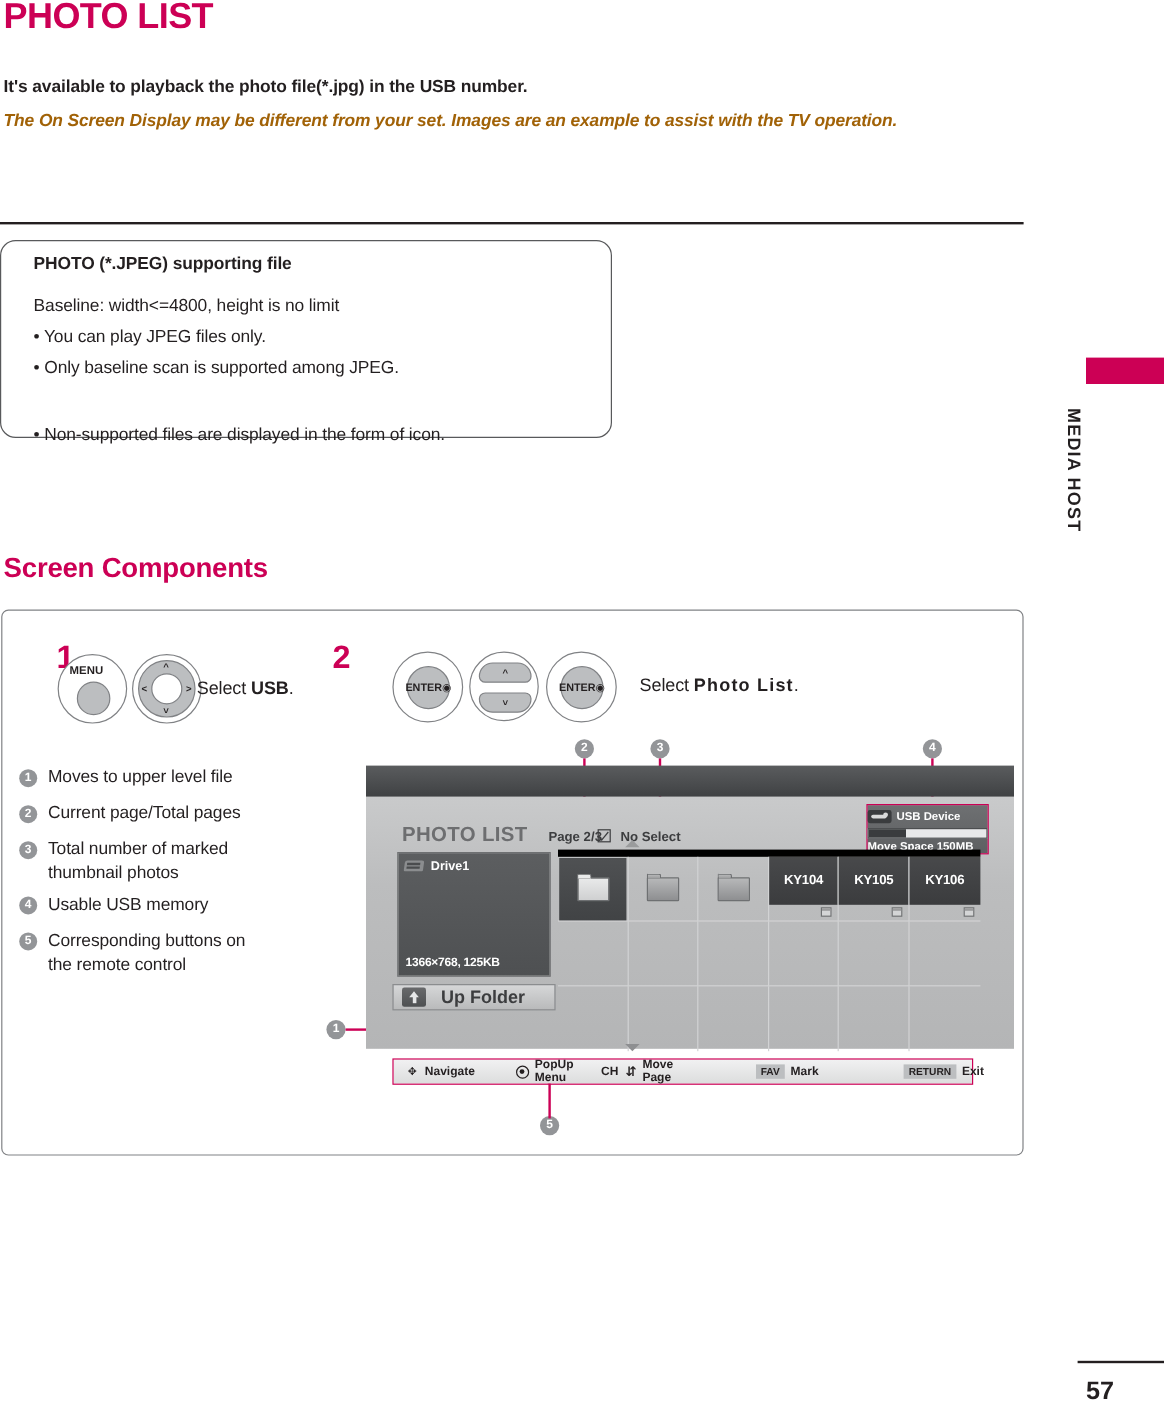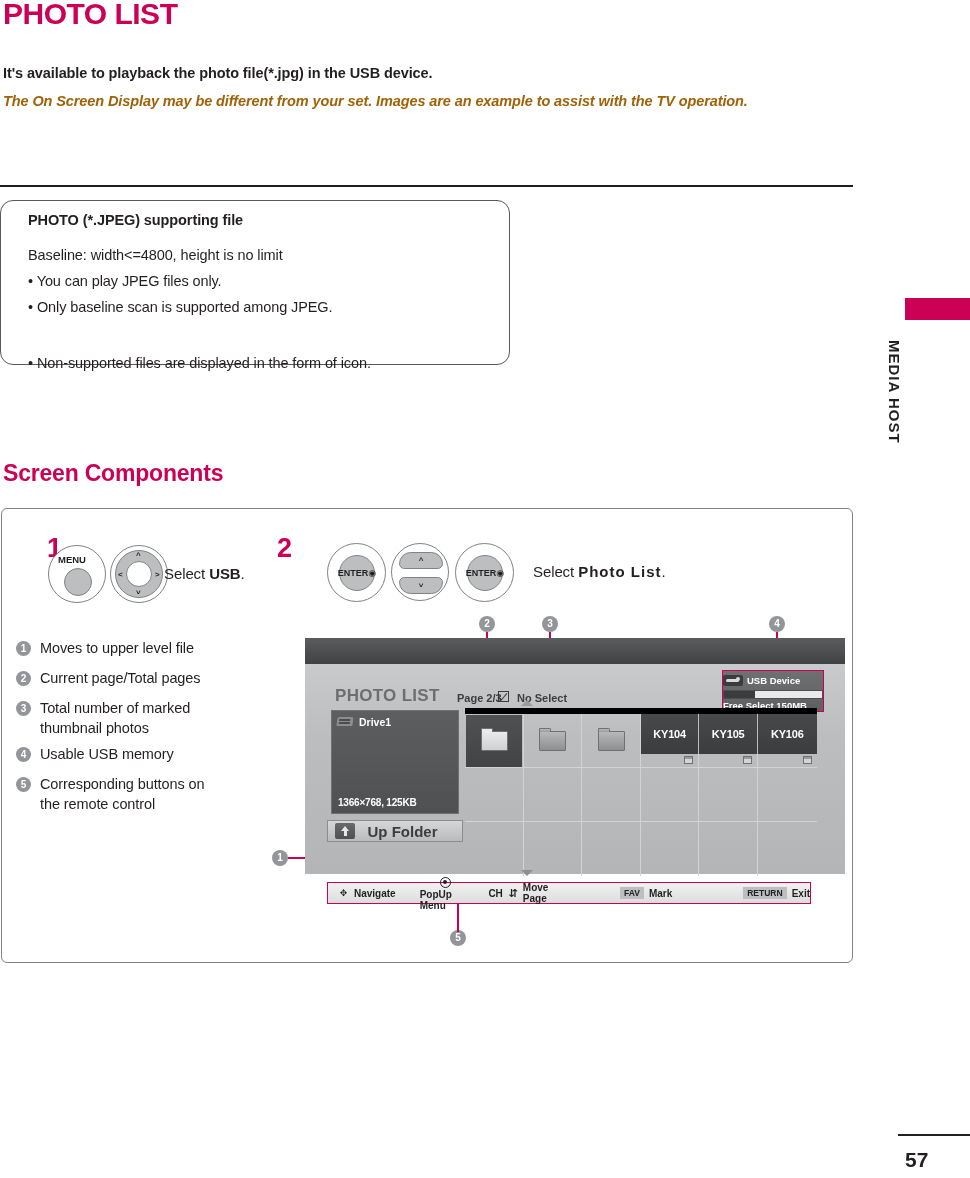--- a/index.html
+++ b/index.html
@@ -326,21 +326,21 @@
   }
   .foot-rule{position:absolute;left:898px;top:1134px;width:72px;height:2px;background:#231f20;}
   .foot-num{position:absolute;left:905px;top:1148px;font-size:21px;font-weight:bold;color:#231f20;}
 </style>
 </head>
 <body>
 
 <div class="page">
 
   <div class="doc-title">PHOTO LIST</div>
-  <div class="intro1">It's available to playback the photo file(*.jpg) in the USB device.</div>
+  <div class="intro1">It's available to playback the photo file(*.jpg) in the USB number.</div>
   <div class="intro2">The On Screen Display may be different from your set. Images are an example to assist with the TV operation.</div>
 
   <div class="top-rule"></div>
 
   <div class="infobox">
     <div class="ib-title">PHOTO (*.JPEG) supporting file</div>
     <div class="ib-line ib-l1">Baseline: width&lt;=4800, height is no limit</div>
     <div class="ib-line ib-l2">• You can play JPEG files only.</div>
     <div class="ib-line ib-l3">• Only baseline scan is supported among JPEG.</div>
     <div class="ib-line ib-l4">• Non-supported files are displayed in the form of icon.</div>
@@ -440,21 +440,21 @@
     <div class="tv-marked">No Select</div>
 
     <div class="usb">
       <div class="usb-row">
         <div class="usb-icon"></div>
         <div class="usb-lbl">USB Device</div>
       </div>
       <div class="usb-bar">
         <div class="usb-bar-fill" id="usb-fill" style="width: 32%;"></div>
       </div>
-      <span class="usb-free">Free Select 150MB</span>
+      <span class="usb-free">Move Space 150MB</span>
     </div>
 
     <div class="drive">
       <div class="drive-hd">
         <div class="drive-ic"></div>
         <div class="drive-nm">Drive1</div>
       </div>
       <div class="drive-img"></div>
       <div class="drive-meta">1366×768, 125KB</div>
     </div>
@@ -516,21 +516,21 @@
     </div>
 
     <div class="arr-up"></div>
     <div class="arr-dn"></div>
 
     <div class="navbar">
       <div class="nv">
         <span class="nav-ic">✥</span>
         <span>Navigate</span>
       </div>
-      <div class="nv" style="margin-left:24px;flex-direction:column;">
+      <div class="nv" style="margin-left:24px;">
         <span class="nav-ic">
             <span class="ring-ic"></span>
           </span>
         <span>PopUp Menu</span>
       </div>
       <div class="nv" style="margin-left:14px;">
         <span style="margin-left:9px;">CH</span>
         <span class="nav-ic" style="margin-left:4px;margin-right:3px;font-size:11px;">⇵</span>
         <span>Move Page</span>
       </div>

